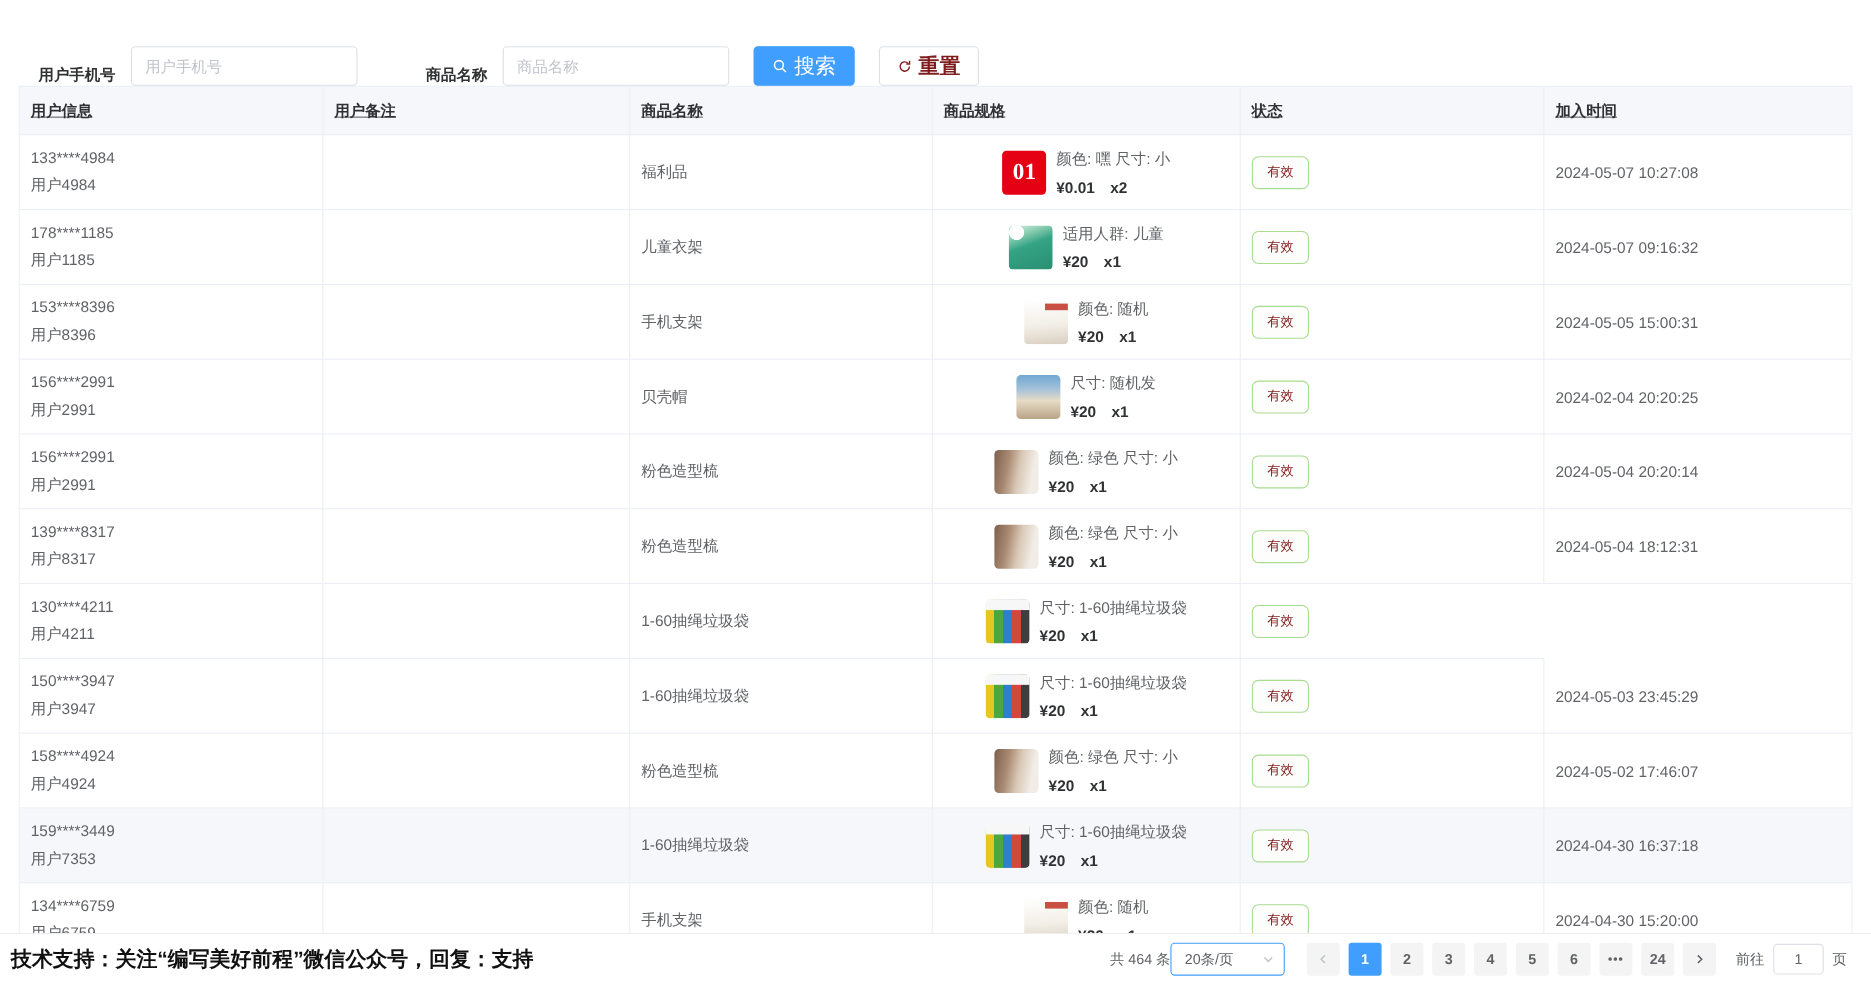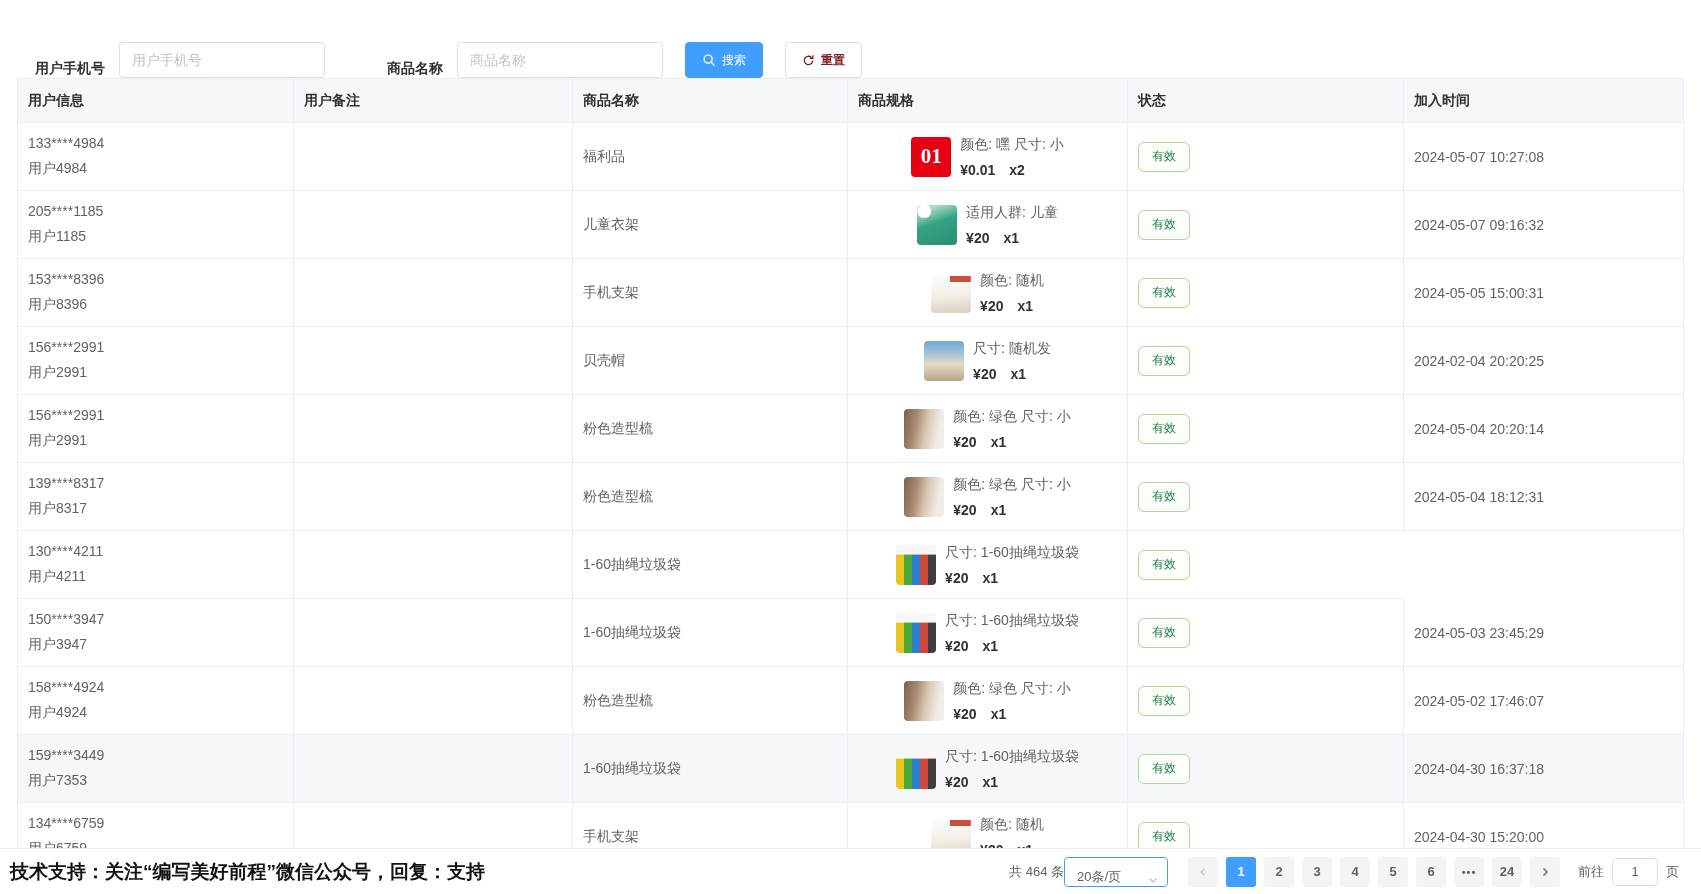--- a/index.html
+++ b/index.html
@@ -7,45 +7,45 @@
     font-family:"Liberation Sans","DejaVu Sans",sans-serif; }
 
   
   .search-bar { height:78px; display:flex; align-items:flex-end; padding-left:35px; background:#fff; }
   .search-bar label { font-size:14px; font-weight:700; color:#303133; margin-right:14px; }
   .search-bar input.query { width:206px; height:36px; border:1px solid #dcdfe6; border-radius:4px;
     padding:0 12px; font-size:14px; color:#606266; outline:none; }
   .search-bar input.query::placeholder { color:#c0c4cc; }
   .gap-lg { width:62px; }
   .btn { height:36px; display:inline-flex; align-items:center; gap:6px; border-radius:4px;
-    font-size:12px; padding:0 16px; cursor:pointer; border:1px solid transparent; }
+    font-size:19px; padding:0 16px; cursor:pointer; border:1px solid transparent; }
   .btn.primary { background:#409eff; border-color:#409eff; color:#fff; margin-left:22px; }
   .btn.plain { background:#fff; border-color:#dcdfe6; color:#7f1d1d; margin-left:22px;font-weight:bold; }
   .btn svg { display:block; }
 
   
   .table-wrap { margin:0 17px; border:1px solid #ebeef5; border-bottom:none; font-size:14px; color:#606266; }
   .tr, .thead { display:flex; width:100%; }
   .th, .td { border-right:1px solid #ebeef5; border-bottom:1px solid #ebeef5; padding:0 10px;
     overflow:hidden; }
   .th:last-child, .td:last-child { border-right:none; }
   .c1 { width:276px; } .c2 { width:279px; } .c3 { width:275px; }
   .c4 { width:280px; } .c5 { width:276px; } .c6 { flex:1; }
-  .thead { background:#f5f7fa; height:44px; }
+  .thead { background:#f5f7fa; height:44px;text-decoration:underline; }
   .thead .th { display:flex; align-items:center; font-weight:700; color:#303133; }
   .tr { height:68px; background:#fff; }
   .tr.hl { background:#f5f7fa; }
   .td { display:flex; flex-direction:column; justify-content:center; }
   .td.two-line div + div { margin-top:9px; }
   .td.spec { flex-direction:row; align-items:center; gap:9px; }
   .spec-text .price-line { margin-top:8px; font-weight:700; color:#303133; }
   .spec-text .price-line span + span { margin-left:14px; }
   .badge { display:inline-flex; align-items:center; justify-content:center; align-self:flex-start;
     min-width:44px; height:30px; padding:0 13px; border:1px solid #a8dc8f; border-radius:6px;
-    color:#15803d; font-size:12px; background:#fdfefc; }
+    color:#7f1d1d; font-size:12px; background:#fdfefc; }
 
   
   .img { width:40px; height:40px; border-radius:4px; flex:none; background:#eee; position:relative; }
   .img[data-img="red-01"] { background:#e50113; }
   .img[data-img="red-01"]::after { content:"01"; position:absolute; inset:0; display:flex;
     align-items:center; justify-content:center; color:#fff; font-weight:700; font-size:21px;
     font-family:"Liberation Serif","DejaVu Serif",serif; }
   .img[data-img="hanger-green"] { background:
     radial-gradient(circle at 18% 16%, #ffffff 0 14%, transparent 15%),
     linear-gradient(160deg,#d9f0e6 0%,#8fd0b4 22%,#35a384 45%,#2a8f72 100%); }
@@ -60,21 +60,21 @@
     linear-gradient(#f7f7f7,#f7f7f7) no-repeat 50% 0/100% 24%,
     linear-gradient(90deg,#e8c520 0 20%,#4ba83c 20% 40%,#2f7fd0 40% 60%,#d2483e 60% 80%,#3e3e3e 80% 100%); }
 
   
   .footer { position:fixed; left:0; right:0; bottom:0; height:46px; background:#fff;
     border-top:1px solid #ececec; display:flex; align-items:center; padding:0 22px 0 10px; z-index:5; }
   .support { font-size:19px; font-weight:700; color:#111; }
   .pagination { margin-left:auto; display:flex; align-items:center; font-size:13px; color:#606266; }
   .total { }
   .select { width:104px; height:30px; border:1px solid #409eff; border-radius:4px; background:#fff;
-    display:flex; align-items:flex-end; padding:0 8px 0 12px; cursor:pointer; margin-right:16px; }
+    display:flex; align-items:center; padding:0 8px 0 12px; cursor:pointer; margin-right:16px; }
   .select span { flex:1; }
   .pg { min-width:30px; height:30px; margin:0 4px; border:none; border-radius:3px; background:#f4f4f5;
     color:#606266; font-size:13px; font-weight:600; cursor:pointer; display:inline-flex;
     align-items:center; justify-content:center; font-family:inherit; }
   .pg.active { background:#409eff; color:#fff; }
   .pg.prev { color:#c0c4cc; }
   .pg.more { letter-spacing:1px; font-size:11px; }
   .goto-label { margin:0 8px 0 14px; }
   .goto { width:46px; height:28px; border:1px solid #dcdfe6; border-radius:4px; text-align:center;
     font-size:13px; color:#606266; outline:none; }
@@ -132,21 +132,21 @@
       </div>
     </div>
     <div class="td c5">
       <span class="badge">有效</span>
     </div>
     <div class="td c6">2024-05-07 10:27:08</div>
   </div>
 
   <div class="tr">
     <div class="td two-line c1">
-      <div>205****1185</div>
+      <div>178****1185</div>
       <div>用户1185</div>
     </div>
     <div class="td c2"></div>
     <div class="td c3">儿童衣架</div>
     <div class="td spec c4">
       <div class="img" data-img="hanger-green"></div>
       <div class="spec-text">
         <div>适用人群: 儿童</div>
         <div class="price-line">
           <span>¥20</span><span>x1</span>

